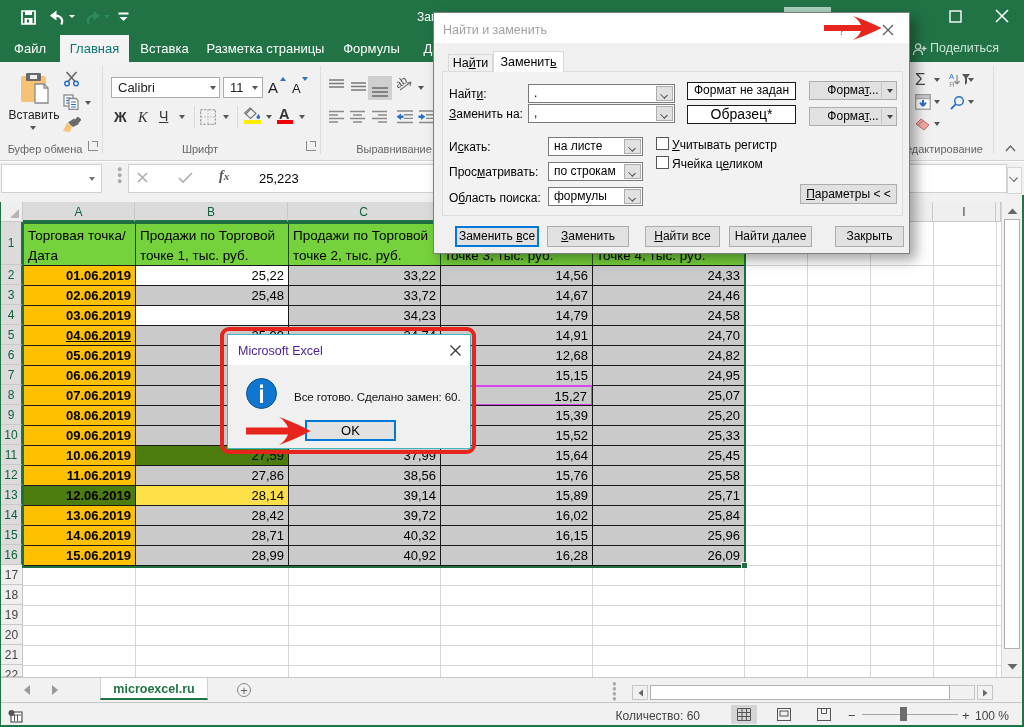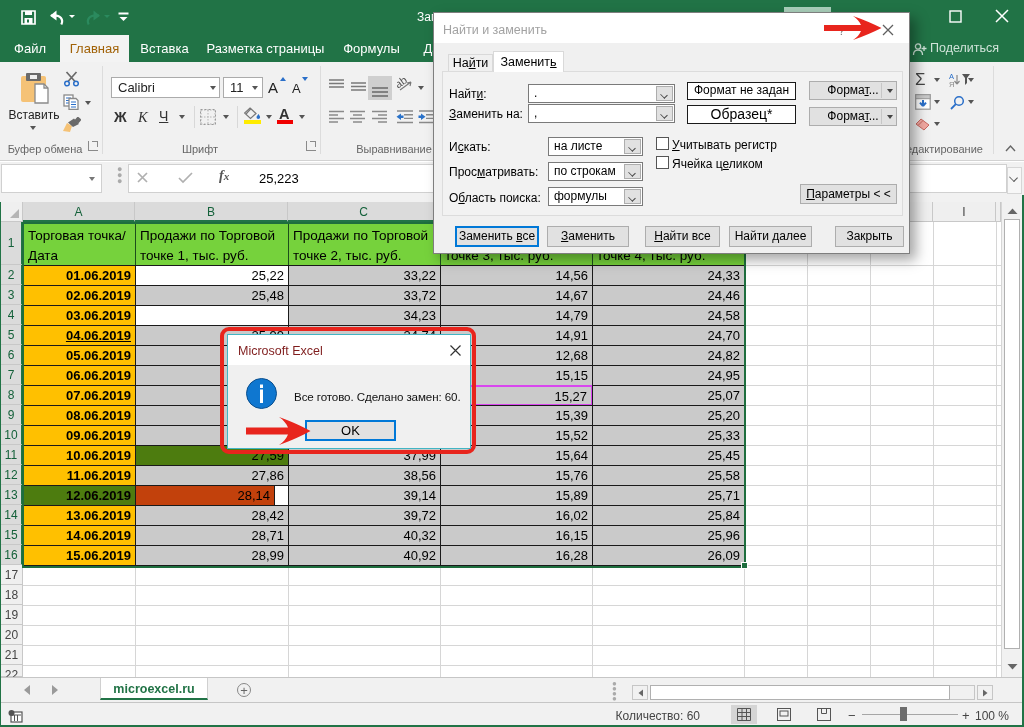--- a/index.html
+++ b/index.html
@@ -6,21 +6,21 @@
   * { margin:0; padding:0; box-sizing:border-box; }
   html,body { width:1024px; height:727px; overflow:hidden; }
   body { font-family:"Liberation Sans", sans-serif; }
   #app { position:relative; width:1024px; height:727px; background:#fff; overflow:hidden; }
   .abs { position:absolute; }
 
   
   #titlebar { left:0; top:0; width:1024px; height:35px; background:#217346; }
   #tabrow { left:0; top:35px; width:1024px; height:27px; background:#217346; }
   .tab { position:absolute; top:0; height:27px; color:#fff; font-size:13px; line-height:27px; text-align:center; }
-  #tab-active { background:#f3f3f3; color:#a16207; }
+  #tab-active { background:#f3f3f3; color:#0f766e; }
 
   
   #ribbon { left:0; top:62px; width:1024px; height:99px; background:#f1f1f1; border-bottom:1px solid #d2d2d2; }
   .gsep { position:absolute; top:4px; height:88px; width:1px; background:#dcdcdc; }
   .glabel { position:absolute; top:81px; font-size:11px; color:#666; text-align:center; }
   .launch { position:absolute; top:79px; width:10px; height:10px; border-left:1px solid #8a8a8a; border-bottom:1px solid #8a8a8a; }
   .launch:after { content:""; position:absolute; left:3px; bottom:3px; width:5px; height:5px; border-right:1px solid #8a8a8a; border-top:1px solid #8a8a8a; }
   .combo { position:absolute; background:#fff; border:1px solid #ababab; font-size:12px; color:#222; }
   .carr { position:absolute; width:0; height:0; border-left:3.5px solid transparent; border-right:3.5px solid transparent; border-top:4px solid #555; }
 
@@ -398,21 +398,21 @@
     <div class="cell num" style="left:135px;top:243px;width:154px;height:21px;background:#4d7c0f;border:1px solid #1a1a1a;line-height:19px;">27,59</div>
     <div class="cell num" style="left:288px;top:243px;width:153px;height:21px;background:#cacaca;border:1px solid #1a1a1a;line-height:19px;">37,99</div>
     <div class="cell num" style="left:440px;top:243px;width:153px;height:21px;background:#cacaca;border:1px solid #1a1a1a;line-height:19px;">15,64</div>
     <div class="cell num" style="left:592px;top:243px;width:153px;height:21px;background:#cacaca;border:1px solid #1a1a1a;line-height:19px;">25,45</div>
     <div class="cell num" style="left:23px;top:263px;width:113px;height:21px;background:#ffc000;border:1px solid #1a1a1a;line-height:19px;font-weight:bold;">11.06.2019</div>
     <div class="cell num" style="left:135px;top:263px;width:154px;height:21px;background:#cacaca;border:1px solid #1a1a1a;line-height:19px;">27,86</div>
     <div class="cell num" style="left:288px;top:263px;width:153px;height:21px;background:#cacaca;border:1px solid #1a1a1a;line-height:19px;">38,56</div>
     <div class="cell num" style="left:440px;top:263px;width:153px;height:21px;background:#cacaca;border:1px solid #1a1a1a;line-height:19px;">15,76</div>
     <div class="cell num" style="left:592px;top:263px;width:153px;height:21px;background:#cacaca;border:1px solid #1a1a1a;line-height:19px;">25,58</div>
     <div class="cell num" style="left:23px;top:283px;width:113px;height:38px;background:#4d7c0f;border:1px solid #1a1a1a;line-height:19px;font-weight:bold;">12.06.2019</div>
-    <div class="cell num" style="left:135px;top:283px;width:140px;height:21px;background:#c2410c;border:1px solid #1a1a1a;line-height:19px;padding-left:8px;">28,14</div>
+    <div class="cell num" style="left:135px;top:283px;width:154px;height:21px;background:#fde047;border:1px solid #1a1a1a;line-height:19px;padding-left:8px;">28,14</div>
     <div class="cell num" style="left:288px;top:283px;width:153px;height:21px;background:#cacaca;border:1px solid #1a1a1a;line-height:19px;">39,14</div>
     <div class="cell num" style="left:440px;top:283px;width:153px;height:21px;background:#cacaca;border:1px solid #1a1a1a;line-height:19px;">15,89</div>
     <div class="cell num" style="left:592px;top:283px;width:153px;height:21px;background:#cacaca;border:1px solid #1a1a1a;line-height:19px;">25,71</div>
     <div class="cell num" style="left:23px;top:303px;width:113px;height:21px;background:#ffc000;border:1px solid #1a1a1a;line-height:19px;font-weight:bold;">13.06.2019</div>
     <div class="cell num" style="left:135px;top:303px;width:154px;height:21px;background:#cacaca;border:1px solid #1a1a1a;line-height:19px;">28,42</div>
     <div class="cell num" style="left:288px;top:303px;width:153px;height:21px;background:#cacaca;border:1px solid #1a1a1a;line-height:19px;">39,72</div>
     <div class="cell num" style="left:440px;top:303px;width:153px;height:21px;background:#cacaca;border:1px solid #1a1a1a;line-height:19px;">16,02</div>
     <div class="cell num" style="left:592px;top:303px;width:153px;height:21px;background:#cacaca;border:1px solid #1a1a1a;line-height:19px;">25,84</div>
     <div class="cell num" style="left:23px;top:323px;width:113px;height:21px;background:#ffc000;border:1px solid #1a1a1a;line-height:19px;font-weight:bold;">14.06.2019</div>
     <div class="cell num" style="left:135px;top:323px;width:154px;height:21px;background:#cacaca;border:1px solid #1a1a1a;line-height:19px;">28,71</div>
@@ -488,21 +488,21 @@
     <div class="btn" style="left:295px;top:213px;width:83px;height:21px;line-height:19px;">Найти <u>д</u>алее</div>
     <div class="btn" style="left:401px;top:213px;width:69px;height:21px;line-height:19px;">Закрыть</div>
   </div>
 
   <svg class="arrowred" style="left:824px;top:16px;" width="58" height="24" viewBox="0 0 58 24">
     <path d="M0 9 h37 c-1.5 -3.5 -4 -6.5 -8 -9 c11.5 3.8 20.5 8 28.5 12 c-8 4 -17 8.2 -28.5 12 c4 -2.5 6.5 -5.5 8 -9 h-37 z" fill="#e8251d"></path>
   </svg>
   <div id="msgwrap" class="abs">
     <div id="msg">
       <div class="abs" style="left:0;top:0;width:242px;height:30px;background:#fff;"></div>
-      <div class="abs" style="left:10px;top:9px;font-size:12.5px;color:#7f1d1d;">Microsoft Excel</div>
+      <div class="abs" style="left:10px;top:9px;font-size:12.5px;color:#4c1d95;">Microsoft Excel</div>
       <svg class="abs" style="left:222px;top:10px;" width="11" height="11" viewBox="0 0 11 11">
           <path d="M0.5 0.5 L10.5 10.5 M10.5 0.5 L0.5 10.5" stroke="#333" stroke-width="1.2"></path>
         </svg>
       <svg class="abs" style="left:18px;top:43px;" width="31" height="31" viewBox="0 0 31 31">
         <circle cx="15.5" cy="15.5" r="15" fill="#0f77d0" stroke="#0b4f8e" stroke-width="1"></circle>
         <rect x="14" y="6.5" width="3" height="3.5" fill="#fff"></rect>
         <rect x="14" y="11.5" width="3" height="13.5" fill="#fff"></rect>
       </svg>
       <div class="abs" style="left:66px;top:55px;font-size:11.6px;color:#111;letter-spacing:-0.1px;">Все готово. Сделано замен: 60.</div>
       <div class="abs" style="left:77px;top:85px;width:91px;height:21px;background:#e1e1e1;border:2px solid #0078d7;font-size:13px;text-align:center;line-height:17px;">OK</div>

